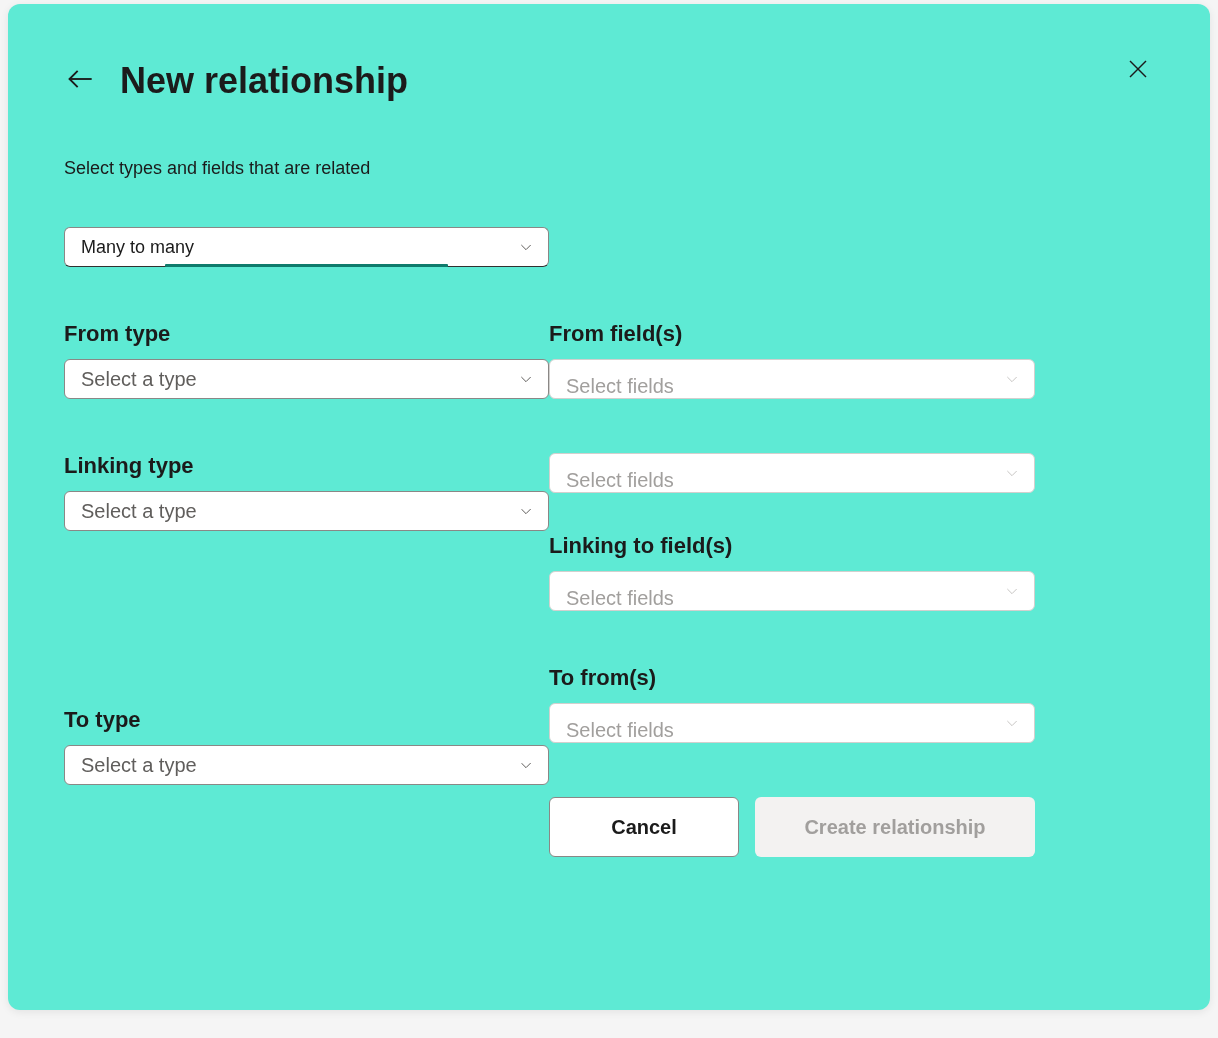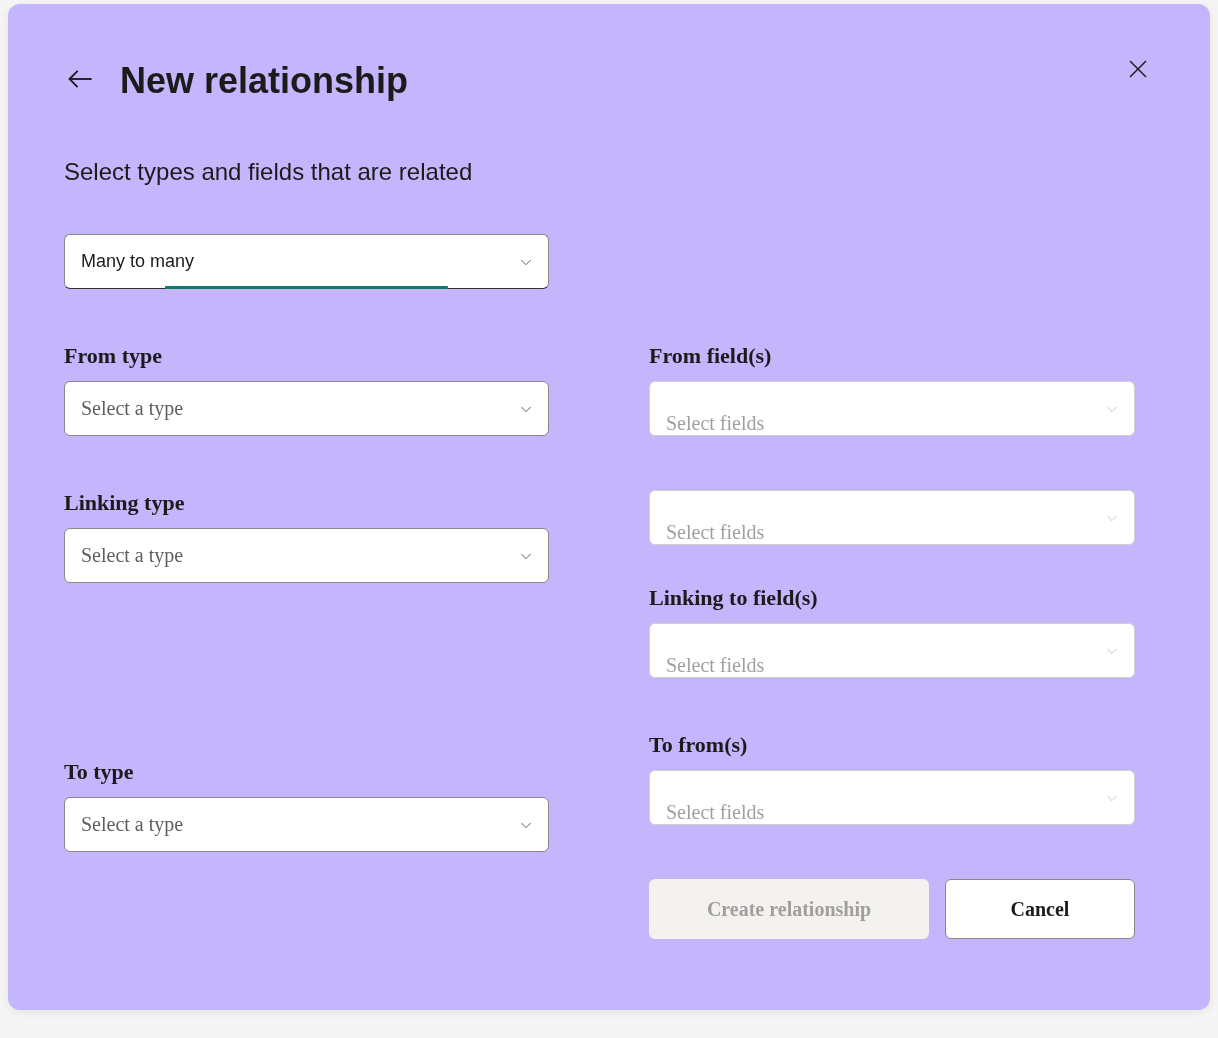--- a/index.html
+++ b/index.html
@@ -13,21 +13,21 @@
       width: 1218px;
       height: 1038px;
       position: relative;
     }
     .panel {
       position: absolute;
       top: 4px;
       left: 8px;
       right: 8px;
       bottom: 28px;
-      background: #c4b5fd;
+      background: #5eead4;
       border-radius: 12px;
       box-shadow: 0 2px 8px rgba(0,0,0,0.08);
       padding: 56px 56px 24px 56px;
     }
     .header-row {
       display: flex;
       align-items: center;
       justify-content: space-between;
       margin-bottom: 56px;
     }
@@ -66,46 +66,44 @@
       margin-top: -20px;
     }
     .close-btn svg {
       width: 24px;
       height: 24px;
       stroke: #1b1b1b;
       stroke-width: 1.4;
       fill: none;
     }
     .subtitle {
-      font-size: 24px;
+      font-size: 18px;
       color: #1b1b1b;
       margin-bottom: 48px;
     }
     .columns {
       display: flex;
-      gap: 100px;
-      font-family: Liberation Serif, serif;
     }
     .col {
       flex: 0 0 485px;
     }
     .field-group {
       margin-bottom: 54px;
     }
     .field-label {
       font-size: 22px;
       font-weight: 600;
       color: #1b1b1b;
       margin-bottom: 12px;
       display: block;
     }
     .dropdown {
       position: relative;
       width: 100%;
-      height: 55px;
+      height: 40px;
       border: 1px solid #8a8886;
       border-radius: 6px;
       background: #fff;
       display: flex;
       align-items: center;
       padding: 0 44px 0 16px;
       cursor: pointer;
     }
     .dropdown.active {
       border-bottom: 1px solid #323130;
@@ -315,21 +313,21 @@
           <span class="placeholder">Select fields</span>
           <span class="chevron">
             <svg viewBox="0 0 24 24">
                 <polyline points="5,9 12,16 19,9"></polyline>
               </svg>
           </span>
         </div>
       </div>
 
       <div class="footer-row">
+        <div class="btn btn-secondary">Cancel</div>
         <div class="btn btn-primary-disabled">Create relationship</div>
-        <div class="btn btn-secondary">Cancel</div>
       </div>
 
     </div>
 
   </div>
 
 </div>
 
 </body></html>

